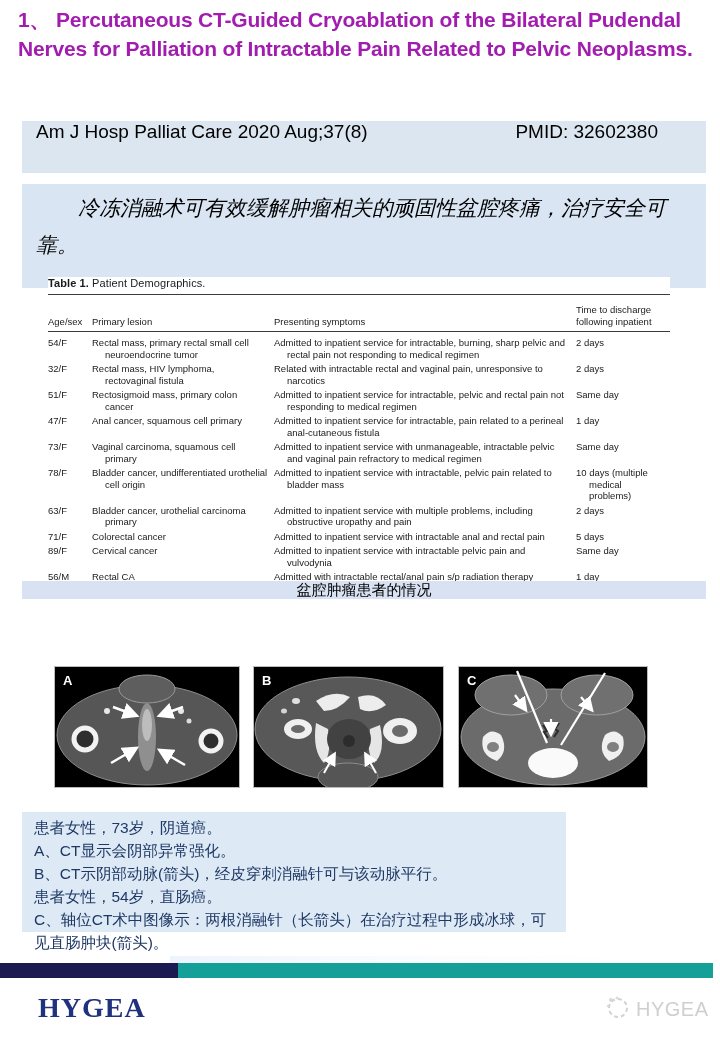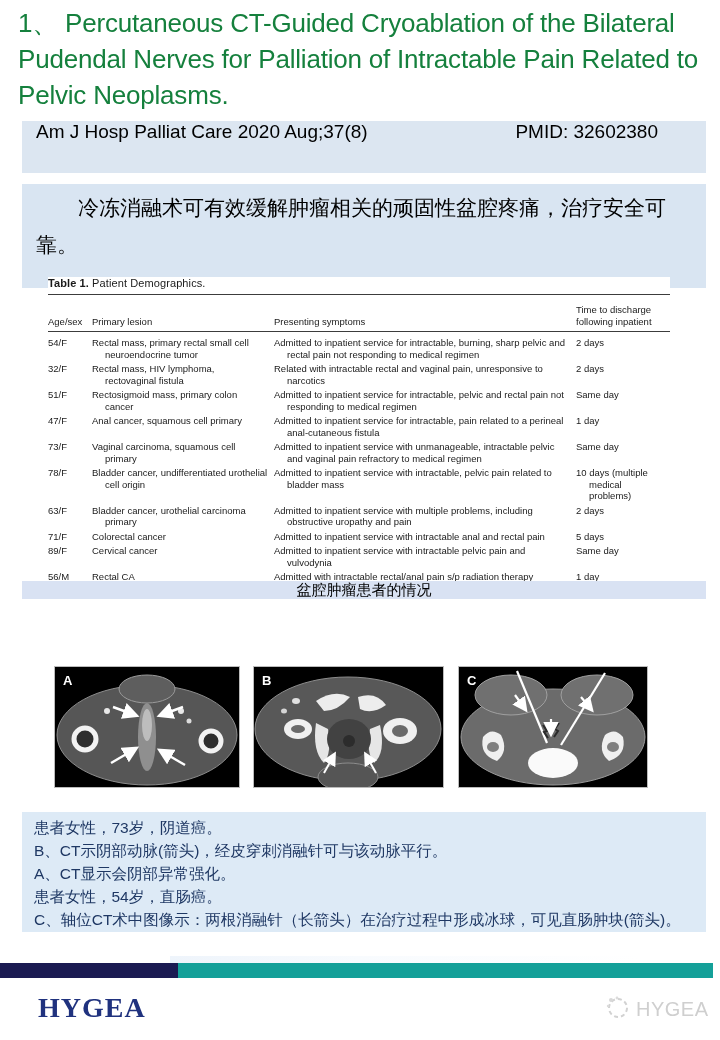--- a/index.html
+++ b/index.html
@@ -5,38 +5,38 @@
   * { margin:0; padding:0; box-sizing:border-box; }
   html,body { background:#ffffff; }
   body { font-family:"Liberation Sans", sans-serif; }
   #page {
     position:relative; width:720px; height:1040px; background:#fff; overflow:hidden;
   }
 
   
   .title {
     position:absolute; left:18px; top:6px; width:688px;
-    font-size:26px; line-height:1.38; font-weight:normal; color:#15803d;
+    font-size:21px; line-height:1.38; font-weight:bold; color:#a21caf;
     letter-spacing:-0.2px;
   }
 
   
   .citebar {
     position:absolute; left:22px; top:121px; width:684px; height:52px;
     background:#dce6f1; display:flex; align-items:flex-start; justify-content:space-between;
     font-size:19px; color:#000;
   }
   .citebar .j { margin-left:14px; }
   .citebar .p { margin-right:48px; }
 
   
   .summary {
     position:absolute; left:22px; top:184px; width:684px; height:104px;
     background:#d9e5f2; color:#000; font-size:21px; line-height:1.75;
-    padding:6px 14px 13px 14px; text-indent:2em;
+    padding:6px 14px 13px 14px; text-indent:2em;font-style:italic;
   }
 
   
   .tablebox {
     position:absolute; left:48px; top:277px; width:622px;
     color:#1a1a1a; background:#fff;
   }
   .tbl-title { font-size:11px; padding-bottom:5px; letter-spacing:0.1px; }
   .tbl-title .b { font-weight:bold; }
   table.demo {
@@ -66,21 +66,21 @@
 
   
   .fig { position:absolute; top:666px; height:122px; background:#000; border:1px solid #bbb; }
   .fig svg { display:block; }
   .fig-a { left:54px;  width:186px; }
   .fig-b { left:253px; width:191px; }
   .fig-c { left:458px; width:190px; }
 
   
   .notes {
-    position:absolute; left:22px; top:812px; width:684px; height:120px;
+    position:absolute; left:22px; top:812px; width:544px; height:120px;
     background:#ddeaf6; color:#1f3864; font-size:15.5px; line-height:23px;
     padding:4px 10px 0 12px;
   }
 
   
   .bar-navy { position:absolute; left:0; top:963px; width:178px; height:15px; background:#1b1b52; }
   .bar-teal { position:absolute; left:178px; top:963px; width:535px; height:15px; background:#14a099; }
   .bar-sheen { position:absolute; left:170px; top:956px; width:470px; height:7px;
     background:linear-gradient(90deg,#eef4fb, #f8fbfe 40%, #ffffff); }
   .logo {
@@ -269,22 +269,22 @@
       <path d="M100 56 l-4 6 l3 2 l-4 6" stroke="#2b2b2b" stroke-width="2" fill="none"></path>
       <line x1="56" y1="28" x2="66" y2="42" stroke="#fff" stroke-width="2.2" marker-end="url(#ah-c)"></line>
       <line x1="122" y1="30" x2="132" y2="42" stroke="#fff" stroke-width="2.2" marker-end="url(#ah-c)"></line>
       <line x1="92" y1="52" x2="92" y2="66" stroke="#fff" stroke-width="2.2" marker-end="url(#ah-c)"></line>
       <text x="8" y="18" fill="#fff" font-size="13" font-weight="bold" font-family="Liberation Sans, sans-serif">C</text>
     </svg>
   </div>
 
   <div class="notes">
     <div>患者女性，73岁，阴道癌。</div>
+    <div>A、CT显示会阴部异常强化。</div>
     <div>B、CT示阴部动脉(箭头)，经皮穿刺消融针可与该动脉平行。</div>
-    <div>A、CT显示会阴部异常强化。</div>
     <div>患者女性，54岁，直肠癌。</div>
     <div>C、轴位CT术中图像示：两根消融针（长箭头）在治疗过程中形成冰球，可见直肠肿块(箭头)。</div>
   </div>
 
   <div class="bar-sheen"></div>
   <div class="bar-navy"></div>
   <div class="bar-teal"></div>
 
   <div class="logo">HYGEA</div>
 

